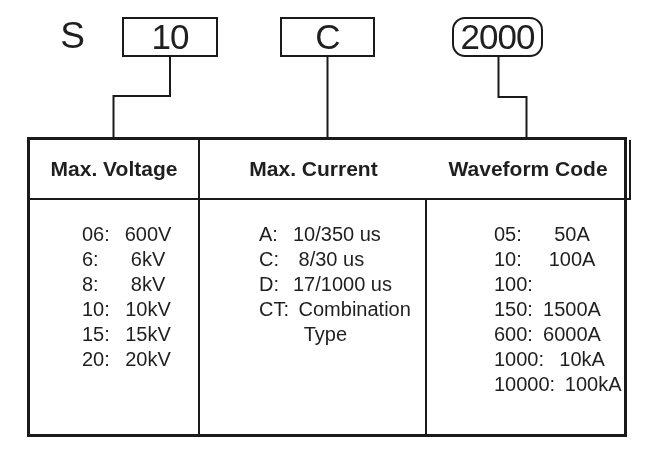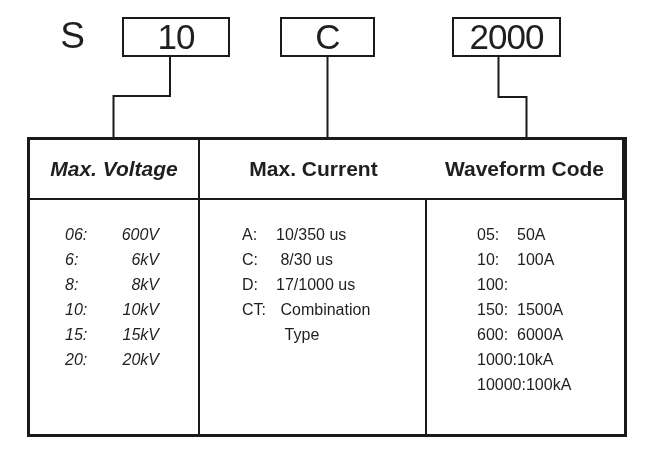--- a/index.html
+++ b/index.html
@@ -31,23 +31,23 @@
     position: absolute;
     top: 17px;
     height: 40px;
     box-sizing: border-box;
     border: 2px solid var(--line);
     background: var(--bg);
     display: flex; align-items: center; justify-content: center;
     font-size: 35px;
     letter-spacing: -1px;
   }
-  .seg-0 { left: 122px; width: 108px; }
+  .seg-0 { left: 122px; width: 96px; }
   .seg-1 { left: 280px; width: 95px; }
-  .seg-2 { left: 452px; width: 109px; }
+  .seg-2 { left: 452px; width: 91px; border-radius: 13px; }
 
   
   .connectors {
     position: absolute;
     left: 0; top: 0;
     width: 658px; height: 451px;
     pointer-events: none;
   }
   .connectors path {
     stroke: var(--line);
@@ -71,36 +71,37 @@
     display: flex; align-items: center; justify-content: center;
     font-weight: bold;
     font-size: 21px;
     border-bottom: 2px solid var(--line);
     box-sizing: border-box;
     white-space: nowrap;
   }
   .bcell {
     box-sizing: border-box;
     padding-top: 22px;
-    font-size: 16px;
+    font-size: 20px;
     line-height: 25px;
+    margin-left: 17px;
   }
-  .c0 { border-right: 2px solid var(--line); font-style: italic; }
+  .c0 { border-right: 2px solid var(--line); }
   .c1 { border-right: 2px solid var(--line); }
   .bcell.c0 { padding-left: 35px; }
   .bcell.c1 { padding-left: 42px; }
   .bcell.c2 { padding-left: 50px; }
 
   .row { display: flex; white-space: pre; }
   .bcell.c0 .code  { min-width: 38px; }
-  .bcell.c0 .value { min-width: 56px; text-align: right; }
+  .bcell.c0 .value { min-width: 56px; text-align: center; }
   .bcell.c1 .code  { min-width: 34px; }
   .bcell.c1 .value { text-align: center; }
   .bcell.c2 .code  { min-width: 40px; }
-  .bcell.c2 .value { min-width: 76px; }
+  .bcell.c2 .value { min-width: 76px; text-align: center; }
 </style>
 </head>
 <body>
 
 <div class="canvas">
 
   <div class="prefix">S</div>
 
   <div class="seg-box seg-0">
     <span>10</span>

